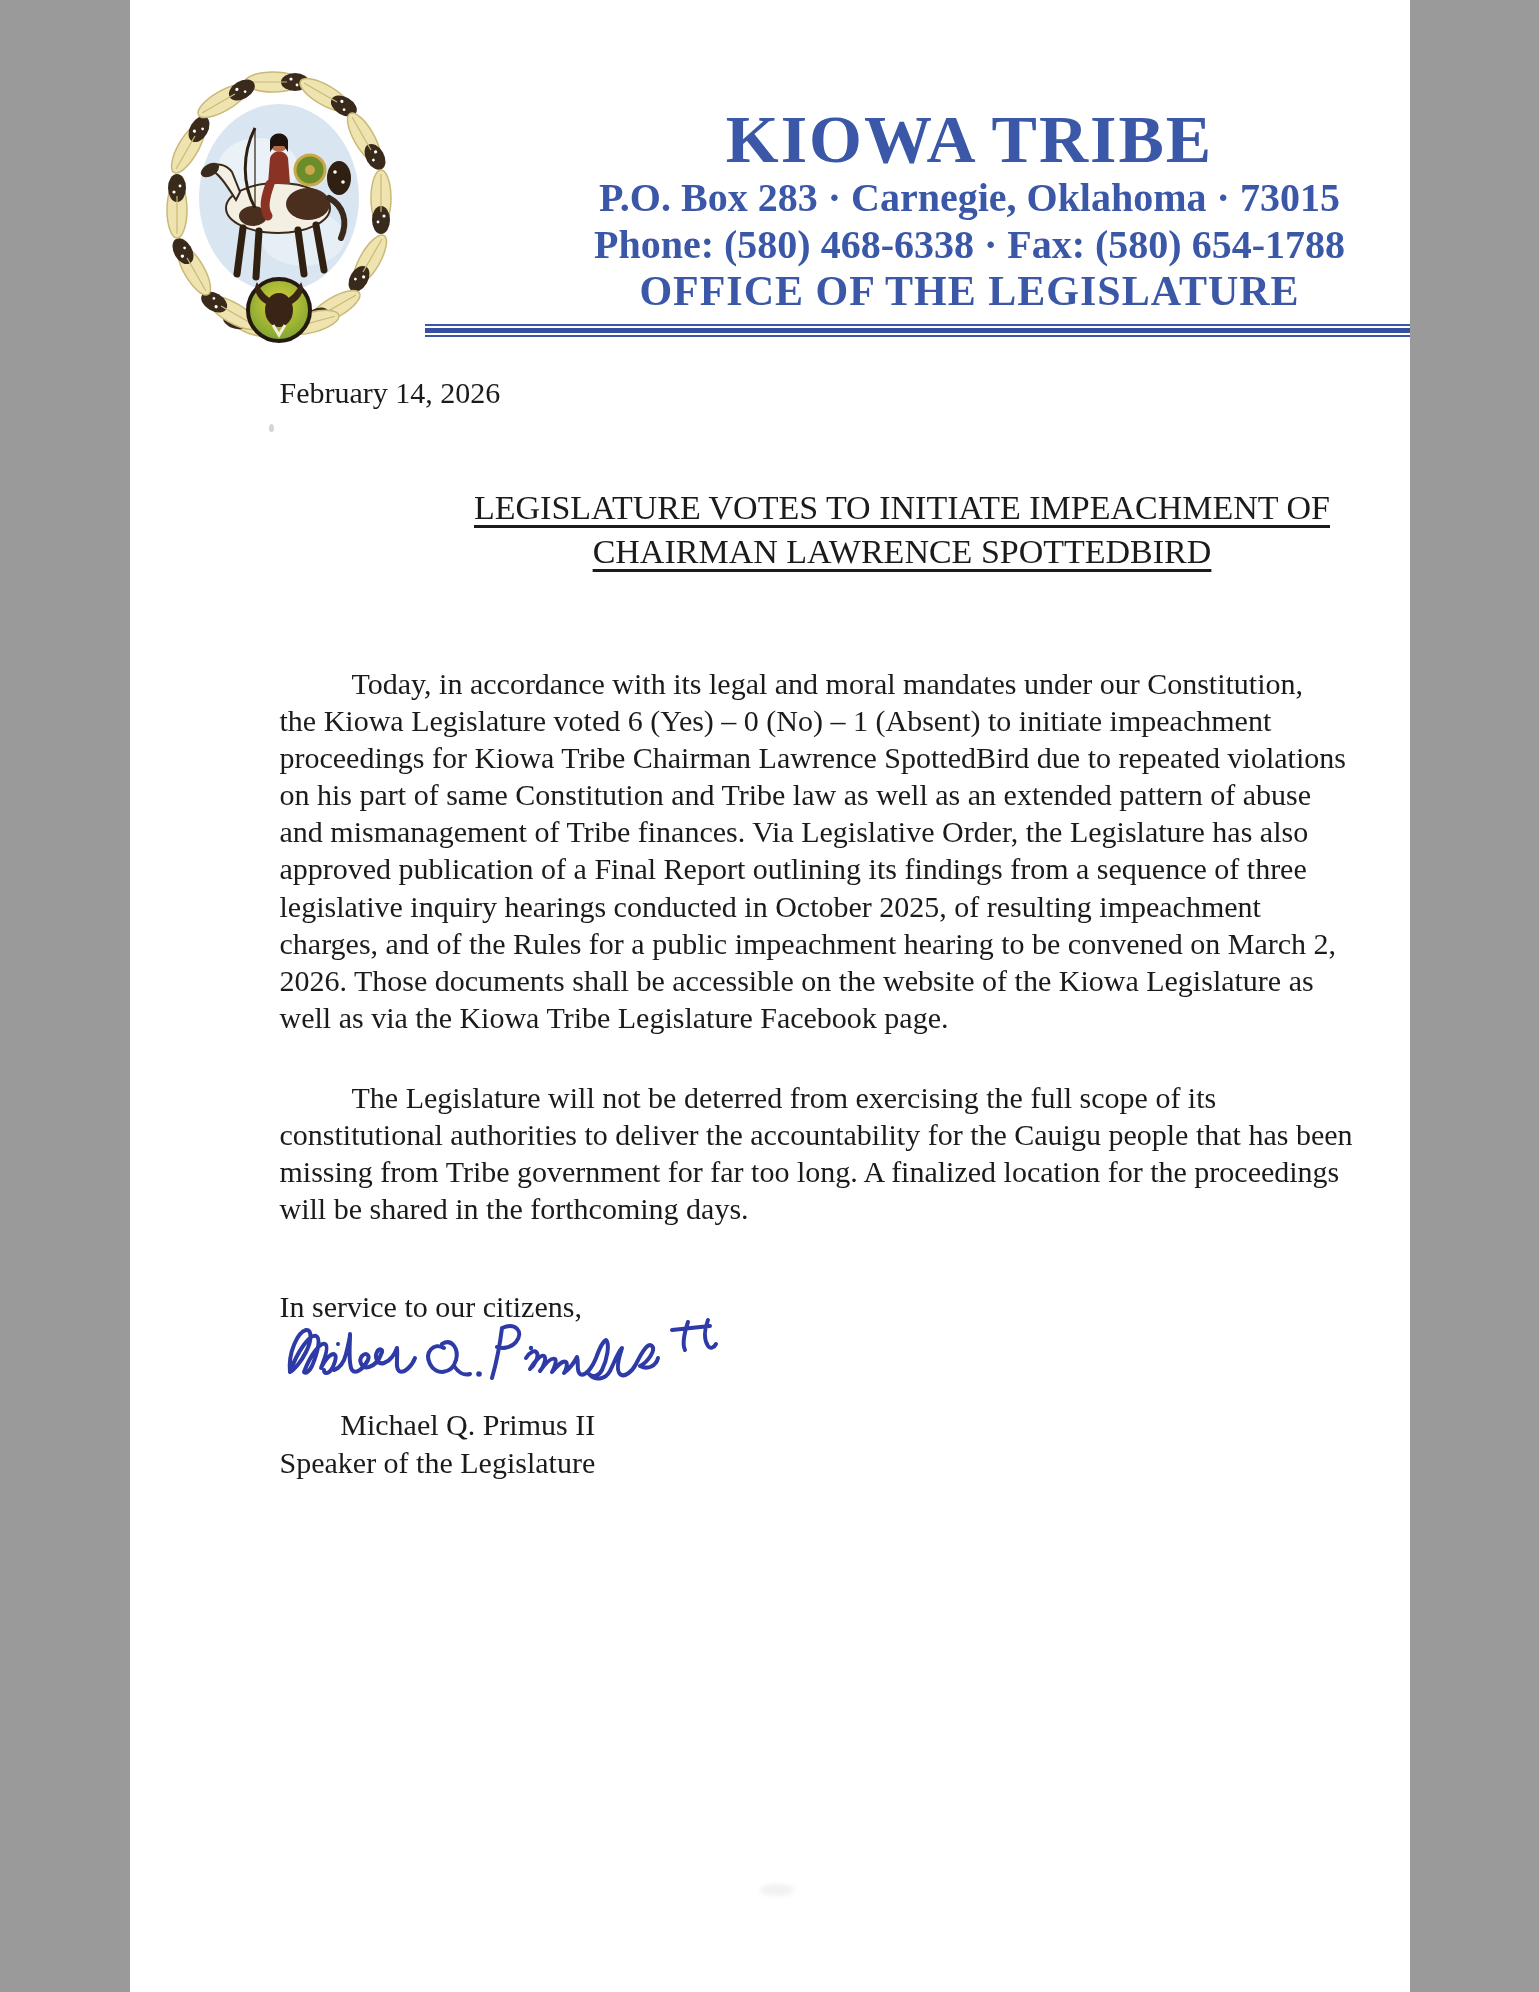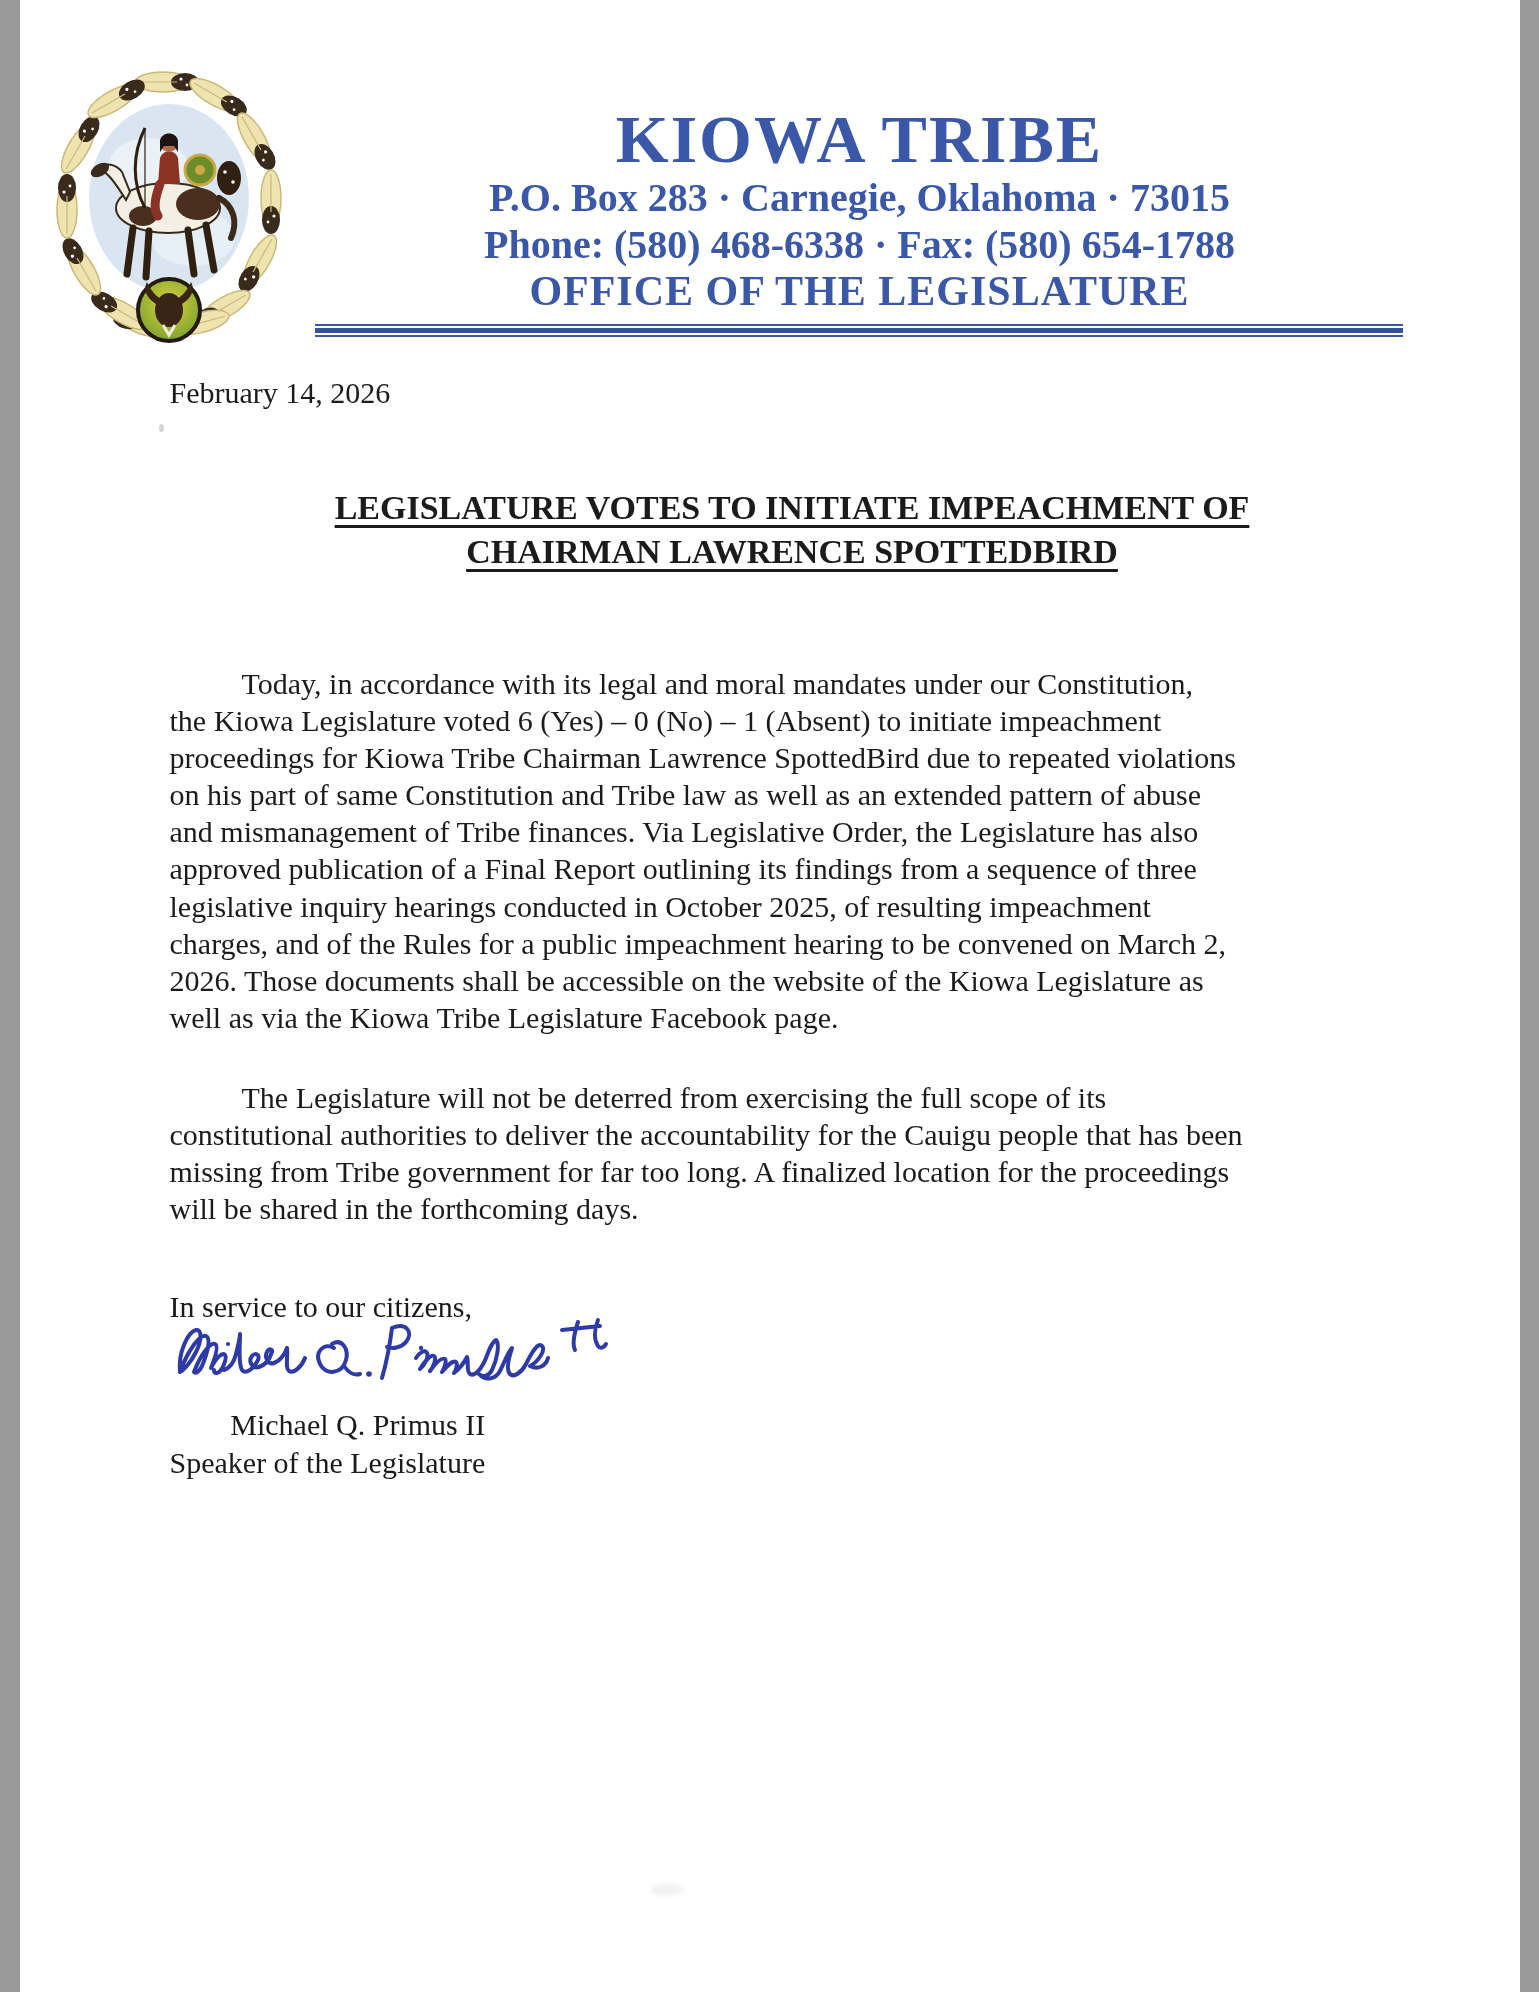--- a/index.html
+++ b/index.html
@@ -1,18 +1,18 @@
 <!DOCTYPE html>
 <html><head>
 <meta charset="utf-8">
 <style>
   html,body { margin:0; padding:0; background:#9a9a9a; }
   .page {
     position:relative;
-    width:1500px; height:1992px;
+    width:1280px; height:1992px;
     margin:0 auto;
     background:#ffffff;
     font-family:"Liberation Serif","DejaVu Serif",serif;
     color:#1b1b1b;
     overflow:hidden;
   }
 
   
   .logo { position:absolute; left:28px; top:58px; width:242px; height:292px; }
   .header-text {
@@ -35,21 +35,21 @@
       #34509e 4px, #34509e 9.5px,
       #ffffff 9.5px, #ffffff 11px,
       #3b57a7 11px, #3b57a7 13px);
   }
 
   
   .date-line { position:absolute; left:150px; top:374px; font-size:30px; line-height:37px; }
 
   .letter-title {
     position:absolute; left:150px; top:486px; width:1245px;
-    text-align:center; font-weight:bold; font-size:34px; line-height:44px;
+    text-align:center; font-weight:normal; font-size:34px; line-height:44px;
   }
   .letter-title .tline {
     text-decoration:underline;
     text-decoration-thickness:3px;
     text-underline-offset:6px;
   }
 
   .para {
     position:absolute; left:150px; width:1310px;
     font-size:30px; line-height:37.1px;

